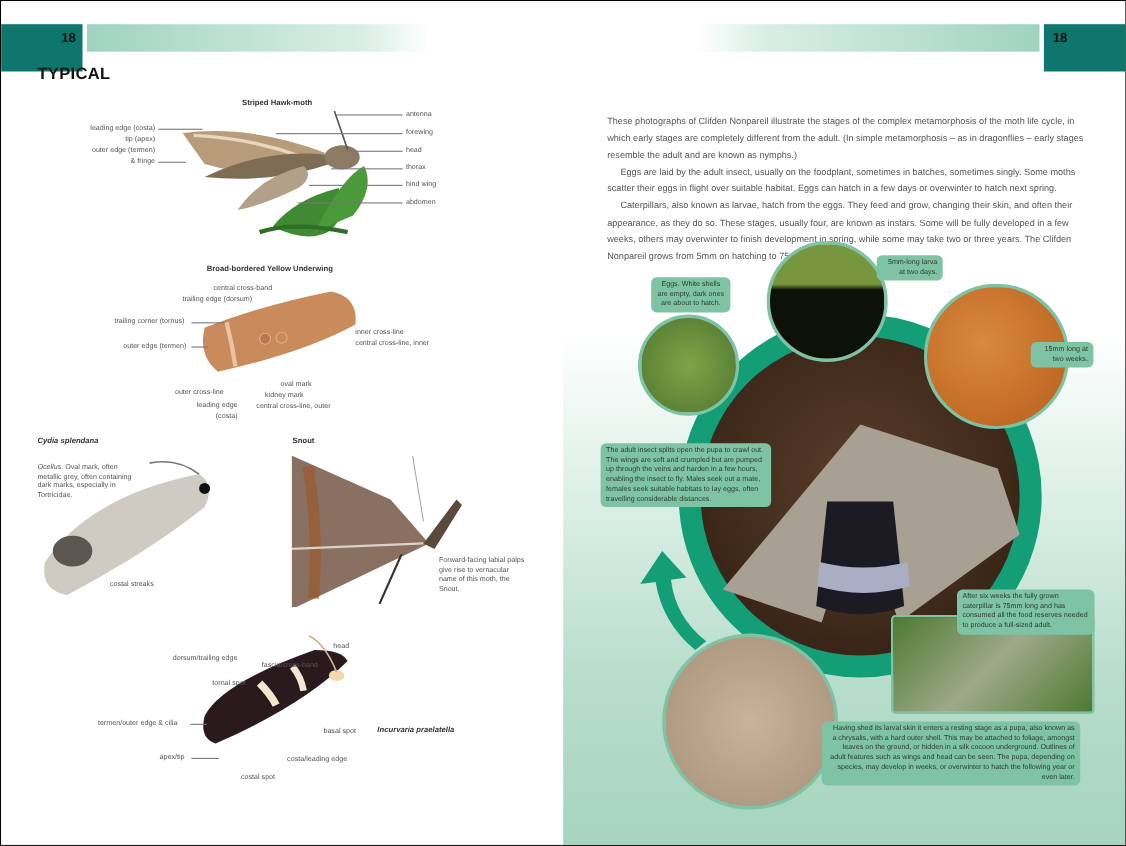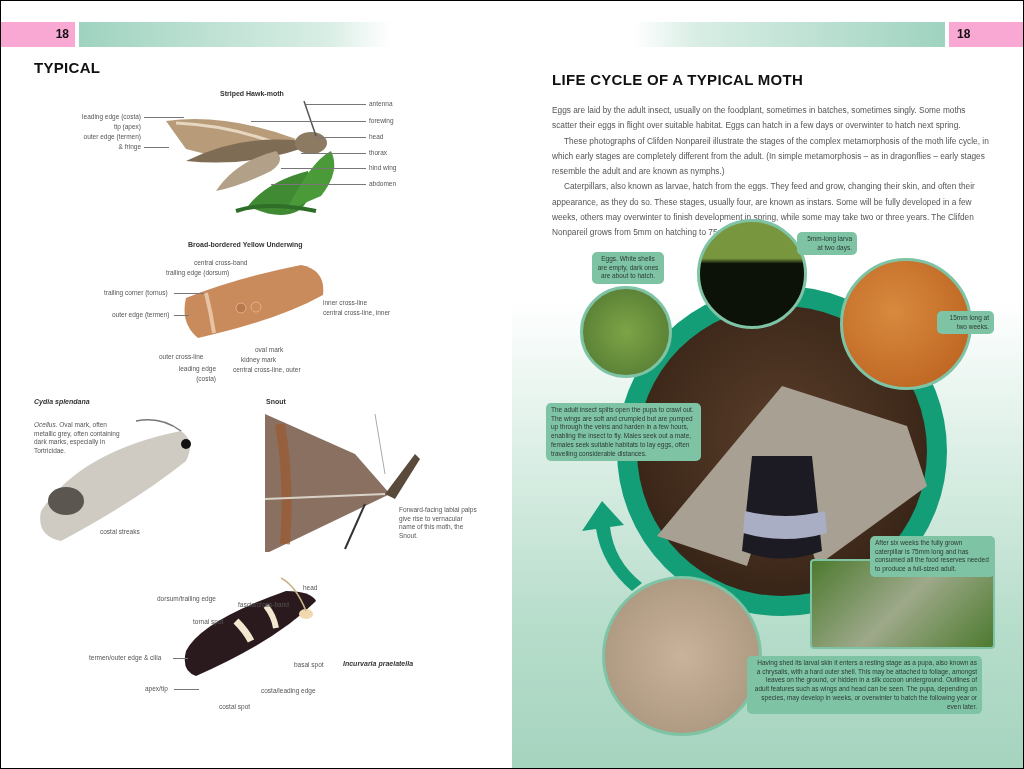--- a/index.html
+++ b/index.html
@@ -1,20 +1,20 @@
 <!DOCTYPE html>
 <html><head>
 <meta charset="utf-8">
 <style>
   html,body{margin:0;padding:0;}
   body{width:1024px;height:769px;position:relative;overflow:hidden;background:#fff;font-family:"Liberation Sans",sans-serif;color:#222;}
   .spread{position:absolute;left:0;top:0;width:1022px;height:767px;border:1px solid #000;overflow:hidden;background:#fff;}
   .page-left{position:absolute;left:0;top:0;width:511px;height:767px;background:#fff;}
   .page-right{position:absolute;left:511px;top:0;width:511px;height:767px;background:linear-gradient(to bottom,#ffffff 0px,#ffffff 300px,#dcefe6 450px,#b7ddcb 620px,#a5d4bf 767px);}
-  .num-box{position:absolute;top:21px;height:25px;background:#f9a8d4;color:#111;font-weight:bold;font-size:12px;line-height:25px;}
+  .num-box{position:absolute;top:21px;height:43px;background:#0f766e;color:#111;font-weight:bold;font-size:12px;line-height:25px;}
   .num-left{left:0;width:74px;text-align:right;padding-right:6px;box-sizing:border-box;}
   .num-right{right:0;width:74px;text-align:left;padding-left:8px;box-sizing:border-box;}
   .band-left{position:absolute;left:78px;top:21px;width:312px;height:25px;background:linear-gradient(to right,#9fd3bf,#d9eee5 80%,#ffffff);}
   .band-right{position:absolute;right:78px;top:21px;width:312px;height:25px;background:linear-gradient(to left,#9fd3bf,#d9eee5 80%,#ffffff);}
   .title-left{position:absolute;left:33px;top:58px;font-size:15px;font-weight:bold;letter-spacing:0.3px;color:#111;}
   .title-right{position:absolute;left:40px;top:70px;font-size:15px;font-weight:bold;letter-spacing:0.3px;color:#111;}
   .cap{position:absolute;font-size:7px;font-weight:bold;color:#333;}
   .cap.it{font-style:italic;}
   .lbl{position:absolute;font-size:6.5px;color:#555;white-space:nowrap;line-height:8.5px;}
   .lbl.r{text-align:right;}
@@ -129,25 +129,24 @@
     <div class="cap it" style="left:342px;top:659px;">Incurvaria praelatella</div>
     <div class="lbl" style="left:144px;top:684px;">apex/tip</div>
     <div class="ln" style="left:173px;top:688px;width:25px;height:1px;"></div>
     <div class="lbl" style="left:260px;top:686px;">costa/leading edge</div>
     <div class="lbl" style="left:218px;top:702px;">costal spot</div>
   </div>
 
   <div class="page-right">
     <div class="band-right"></div>
     <div class="num-box num-right">18</div>
-    <div class="title-right">LIFE CYCLE OF A TYPICAL MOTH</div>
 
     <div class="body">
+      <p>These photographs of Clifden Nonpareil illustrate the stages of the complex metamorphosis of the moth life cycle, in which early stages are completely different from the adult. (In simple metamorphosis – as in dragonflies – early stages resemble the adult and are known as nymphs.)</p>
       <p>Eggs are laid by the adult insect, usually on the foodplant, sometimes in batches, sometimes singly. Some moths scatter their eggs in flight over suitable habitat. Eggs can hatch in a few days or overwinter to hatch next spring.</p>
-      <p>These photographs of Clifden Nonpareil illustrate the stages of the complex metamorphosis of the moth life cycle, in which early stages are completely different from the adult. (In simple metamorphosis – as in dragonflies – early stages resemble the adult and are known as nymphs.)</p>
       <p style="width:440px;"><span>Caterpillars, also known as larvae, hatch from the eggs. They feed and grow, changing their skin, and often their appearance, as they do so. These stages, usually four, are known as instars. Some will be fully developed in a few weeks, others may overwinter to finish development in spring, while some may take two or three years. The Clifden Nonpareil grows from 5mm on hatching to 75mm in six weeks.</span></p>
     </div>
 
     <div class="ring" style="left:105px;top:285px;width:330px;height:330px;border:22px solid #139e78;box-sizing:border-box;"></div>
     <svg style="position:absolute;left:70px;top:490px;" width="80" height="110">
       <path d="M20 10 L0 40 L14 38 Q20 75 50 100 L60 92 Q32 70 28 36 L42 34z" fill="#139e78"></path>
     </svg>
 
     <div class="ring" style="left:125px;top:305px;width:290px;height:290px;background:radial-gradient(circle at 50% 45%,#5a3e2a,#3a2618 70%);">
       <svg width="290" height="290">

